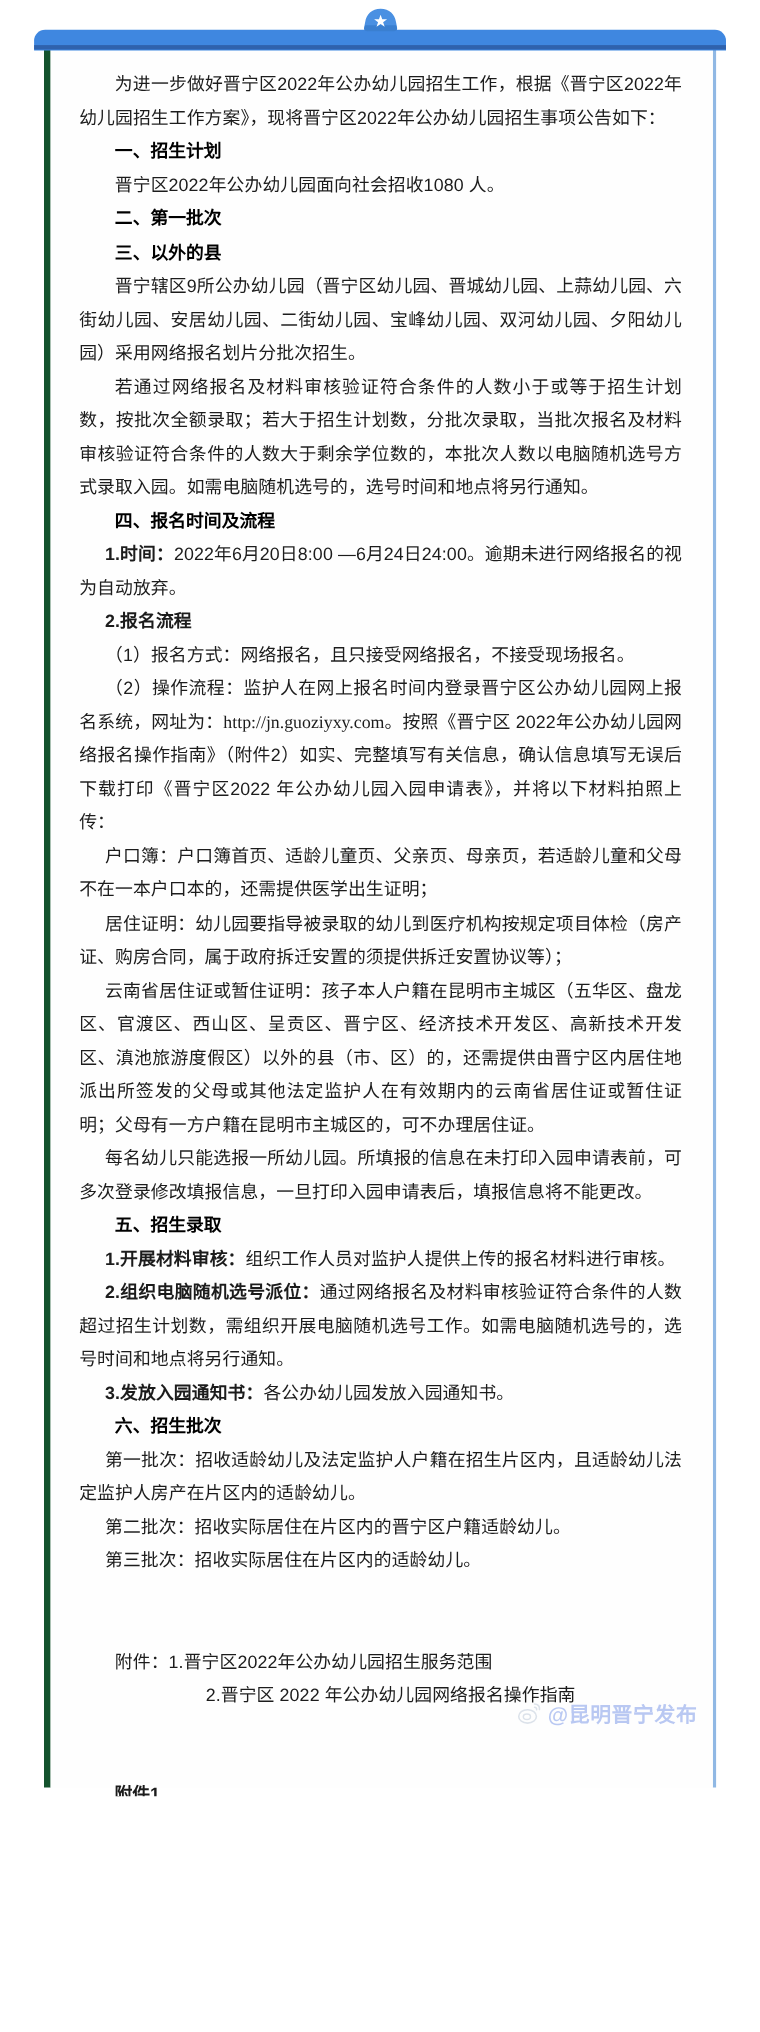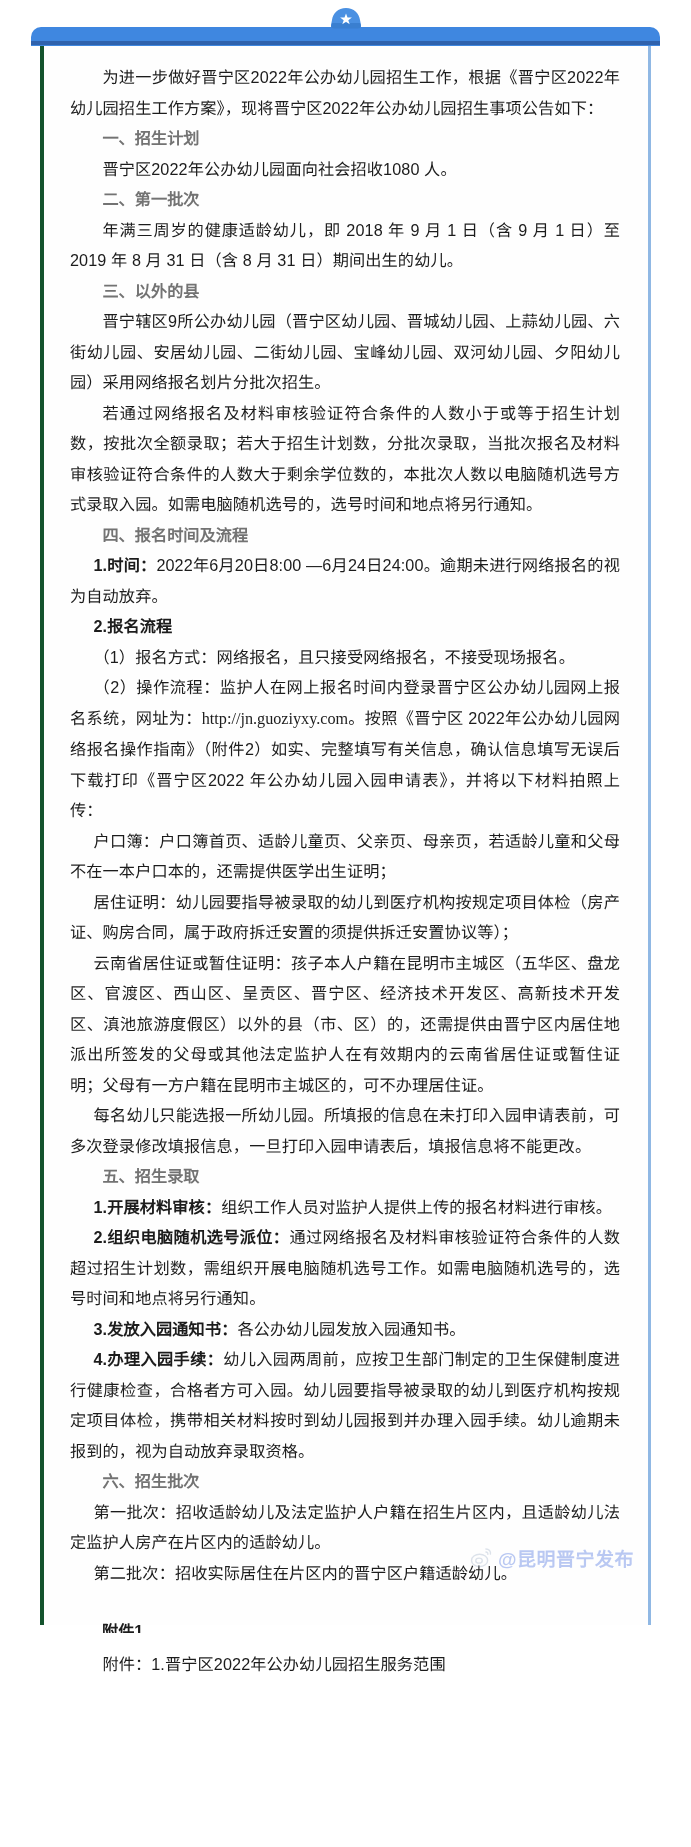--- a/index.html
+++ b/index.html
@@ -53,21 +53,21 @@
     z-index: 2;
   }
 
   
   #doc-frame {
     position: absolute;
     left: 40px;
     top: 41px;
     width: 611px;
     height: 1584px;
-    border-left: 4px solid #14532d;
+    border-left: 6px solid #14532d;
     border-right: 3px solid #90b8e4;
     border-top: 3px solid #90b8e4;
     background: #ffffff;
   }
   #doc-inner {
     position: relative;
     padding: 18px 28px 0 26px;
     height: 100%;
     background: #fefefe;
   }
@@ -83,21 +83,21 @@
     text-justify: inter-ideograph;
     letter-spacing: 0.1px;
   }
   .indent { text-indent: 2em; }
   .indent1 { text-indent: 1.45em; }
   .h-sec {
     font-weight: bold;
     text-indent: 2em;
     font-size: 16.2px;
     line-height: 30.5px;
-    color: #737373;
+    color: #000000;
     margin: 0;
   }
   .lead-b { font-weight: bold; }
   .url { font-family: "Liberation Serif", "DejaVu Serif", serif; letter-spacing: 0; }
   .blank-line { height: 30.5px; }
   .appx-wrap {
     text-indent: 2em;
   }
   .appx-2 {
     text-indent: 0;
@@ -152,52 +152,52 @@
 
 <div id="doc-frame">
   <div id="doc-inner">
 
     <p class="p indent">为进一步做好晋宁区2022年公办幼儿园招生工作，根据《晋宁区2022年幼儿园招生工作方案》，现将晋宁区2022年公办幼儿园招生事项公告如下：</p>
 
     <p class="h-sec">一、招生计划</p>
     <p class="p indent">晋宁区2022年公办幼儿园面向社会招收1080 人。</p>
 
     <p class="h-sec">二、第一批次</p>
-    <p class="p indent">年满三周岁的健康适龄幼儿，即 2018 年 9 月 1 日（含 9 月 1 日）至 2019 年 8 月 31 日（含 8 月 31 日）期间出生的幼儿。</p>
 
     <p class="h-sec">三、以外的县</p>
     <p class="p indent">晋宁辖区9所公办幼儿园（晋宁区幼儿园、晋城幼儿园、上蒜幼儿园、六街幼儿园、安居幼儿园、二街幼儿园、宝峰幼儿园、双河幼儿园、夕阳幼儿园）采用网络报名划片分批次招生。</p>
     <p class="p indent">若通过网络报名及材料审核验证符合条件的人数小于或等于招生计划数，按批次全额录取；若大于招生计划数，分批次录取，当批次报名及材料审核验证符合条件的人数大于剩余学位数的，本批次人数以电脑随机选号方式录取入园。如需电脑随机选号的，选号时间和地点将另行通知。</p>
 
     <p class="h-sec">四、报名时间及流程</p>
     <p class="p indent1"><span class="lead-b">1.时间：</span><span>2022年6月20日8:00 —6月24日24:00。逾期未进行网络报名的视为自动放弃。</span></p>
     <p class="p indent1 lead-b">2.报名流程</p>
     <p class="p indent1">（1）报名方式：网络报名，且只接受网络报名，不接受现场报名。</p>
     <p class="p indent1"><span>（2）操作流程：监护人在网上报名时间内登录晋宁区公办幼儿园网上报名系统，网址为：</span><span class="url">http://jn.guoziyxy.com</span><span>。按照《晋宁区 2022年公办幼儿园网络报名操作指南》（附件2）如实、完整填写有关信息，确认信息填写无误后下载打印《晋宁区2022 年公办幼儿园入园申请表》，并将以下材料拍照上传：</span></p>
     <p class="p indent1">户口簿：户口簿首页、适龄儿童页、父亲页、母亲页，若适龄儿童和父母不在一本户口本的，还需提供医学出生证明；</p>
     <p class="p indent1">居住证明：幼儿园要指导被录取的幼儿到医疗机构按规定项目体检（房产证、购房合同，属于政府拆迁安置的须提供拆迁安置协议等）；</p>
     <p class="p indent1">云南省居住证或暂住证明：孩子本人户籍在昆明市主城区（五华区、盘龙区、官渡区、西山区、呈贡区、晋宁区、经济技术开发区、高新技术开发区、滇池旅游度假区）以外的县（市、区）的，还需提供由晋宁区内居住地派出所签发的父母或其他法定监护人在有效期内的云南省居住证或暂住证明；父母有一方户籍在昆明市主城区的，可不办理居住证。</p>
     <p class="p indent1">每名幼儿只能选报一所幼儿园。所填报的信息在未打印入园申请表前，可多次登录修改填报信息，一旦打印入园申请表后，填报信息将不能更改。</p>
 
     <p class="h-sec">五、招生录取</p>
     <p class="p indent1"><span class="lead-b">1.开展材料审核：</span><span>组织工作人员对监护人提供上传的报名材料进行审核。</span></p>
     <p class="p indent1"><span class="lead-b">2.组织电脑随机选号派位：</span><span>通过网络报名及材料审核验证符合条件的人数超过招生计划数，需组织开展电脑随机选号工作。如需电脑随机选号的，选号时间和地点将另行通知。</span></p>
     <p class="p indent1"><span class="lead-b">3.发放入园通知书：</span><span>各公办幼儿园发放入园通知书。</span></p>
-    <p class="p indent1"><span class="lead-b">4.办理入园手续：</span><span>幼儿入园两周前，应按卫生部门制定的卫生保健制度进行健康检查，合格者方可入园。幼儿园要指导被录取的幼儿到医疗机构按规定项目体检，携带相关材料按时到幼儿园报到并办理入园手续。幼儿逾期未报到的，视为自动放弃录取资格。</span></p>
 
     <p class="h-sec">六、招生批次</p>
     <p class="p indent1">第一批次：招收适龄幼儿及法定监护人户籍在招生片区内，且适龄幼儿法定监护人房产在片区内的适龄幼儿。</p>
     <p class="p indent1">第二批次：招收实际居住在片区内的晋宁区户籍适龄幼儿。</p>
+    <p class="p indent1">第三批次：招收实际居住在片区内的适龄幼儿。</p>
 
     <div class="blank-line"></div>
 
 
     <div class="blank-line"></div>
 
     <p class="p appx-wrap"><span>附件：</span><span>1.晋宁区2022年公办幼儿园招生服务范围</span></p>
+    <p class="p appx-2">2.晋宁区 2022 年公办幼儿园网络报名操作指南</p>
 
     <div class="blank-line"></div>
     <div class="blank-line"></div>
     <div class="blank-line"></div>
 
     <div id="watermark">
       <svg id="weibo-icon" viewBox="0 0 24 24">
         <ellipse cx="10" cy="15" rx="8.4" ry="6.4" fill="none" stroke="#8fa3bd" stroke-width="1.5"></ellipse>
         <ellipse cx="9.4" cy="15.3" rx="3.4" ry="2.6" fill="none" stroke="#8fa3bd" stroke-width="1.4"></ellipse>
         <path d="M16.6 3.2 C19.8 3.2 21.9 5.6 21.3 8.5" fill="none" stroke="#8fa3bd" stroke-width="1.5" stroke-linecap="round"></path>

